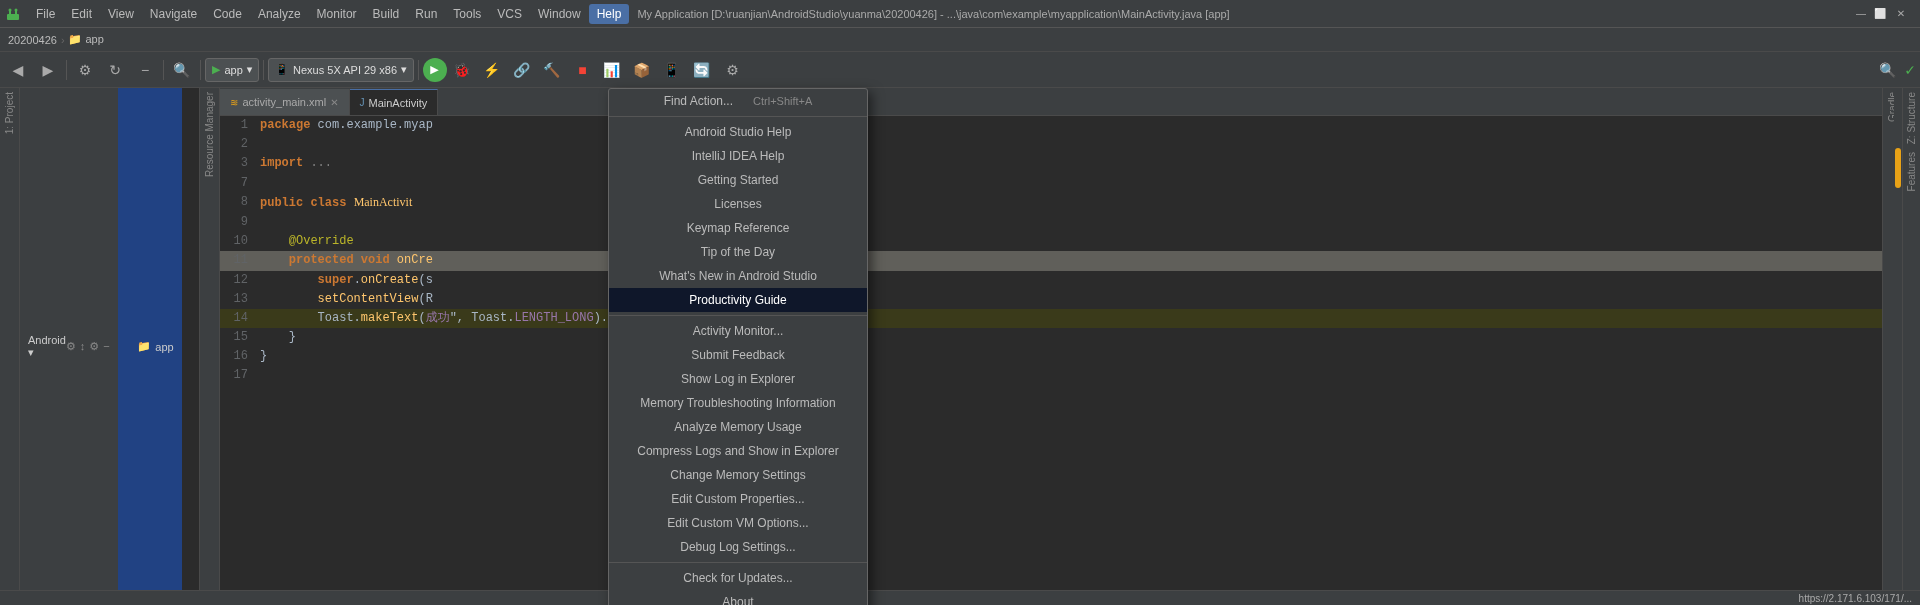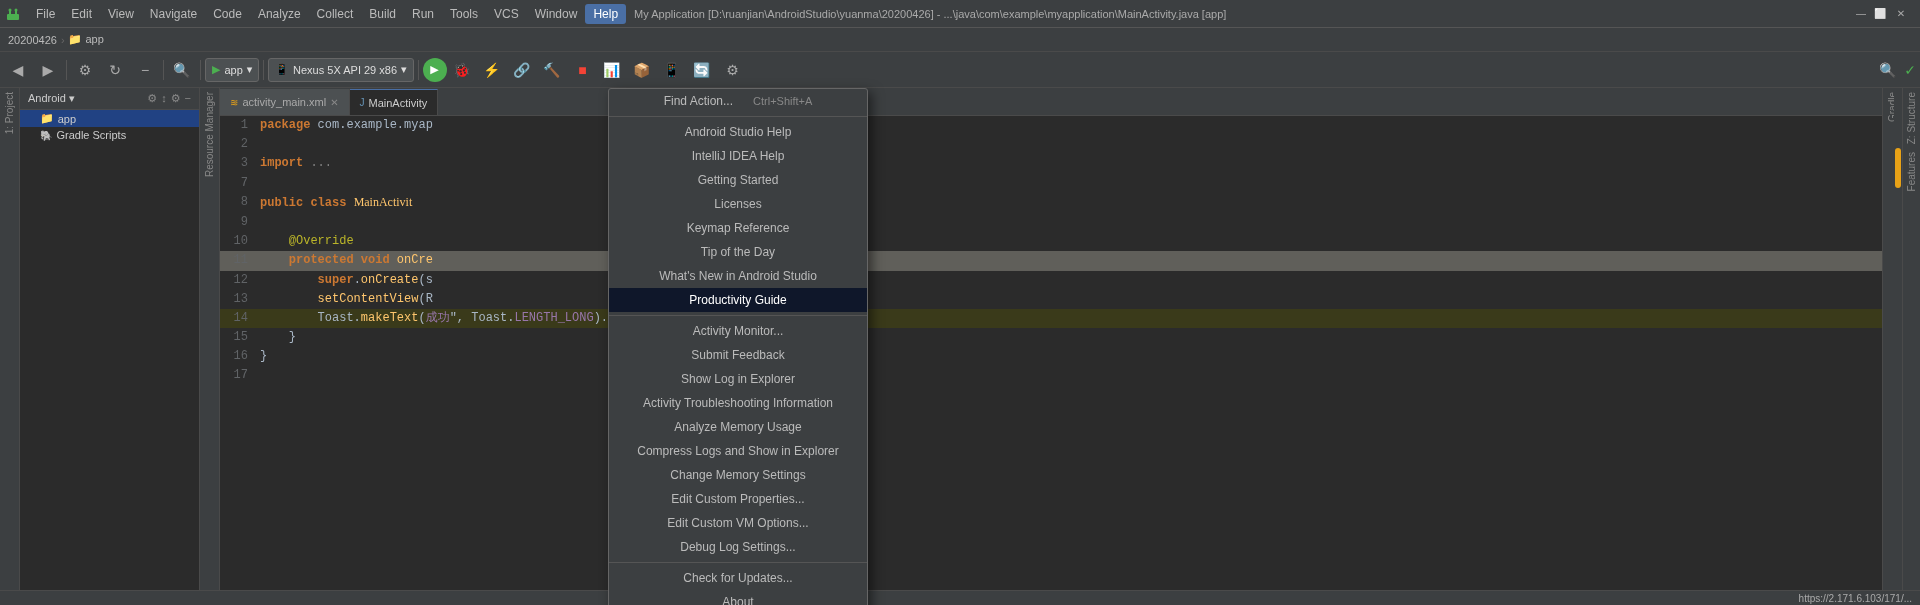--- a/index.html
+++ b/index.html
@@ -135,21 +135,21 @@
       height: calc(605px - 28px - 24px - 36px);
       position: relative;
     }
 
     
     .project-panel {
       width: 180px;
       background: #2b2b2b;
       border-right: 1px solid #4a4a4a;
       display: flex;
-      flex-direction: column;
+      flex-direction: row;
     }
     .panel-header {
       display: flex;
       align-items: center;
       justify-content: space-between;
       padding: 4px 8px;
       background: #3c3f41;
       border-bottom: 1px solid #4a4a4a;
       font-size: 11px;
       color: #ccc;
@@ -322,21 +322,21 @@
       <circle cx="5" cy="4" r="1.5" fill="#4caf50"></circle>
       <circle cx="11" cy="4" r="1.5" fill="#4caf50"></circle>
     </svg>
   </div>
   <div class="menu-item">File</div>
   <div class="menu-item">Edit</div>
   <div class="menu-item">View</div>
   <div class="menu-item">Navigate</div>
   <div class="menu-item">Code</div>
   <div class="menu-item">Analyze</div>
-  <div class="menu-item">Collect</div>
+  <div class="menu-item">Monitor</div>
   <div class="menu-item">Build</div>
   <div class="menu-item">Run</div>
   <div class="menu-item">Tools</div>
   <div class="menu-item">VCS</div>
   <div class="menu-item">Window</div>
   <div class="menu-item active">Help</div>
   <div class="menu-title-bar">
     <span>My Application [D:\ruanjian\AndroidStudio\yuanma\20200426] - ...\java\com\example\myapplication\MainActivity.java [app]</span>
     <div class="window-controls">
       <div class="win-btn">—</div>
@@ -546,21 +546,21 @@
   <div class="dropdown-item">
     <span>Activity Monitor...</span>
   </div>
   <div class="dropdown-item">
     <span>Submit Feedback</span>
   </div>
   <div class="dropdown-item">
     <span>Show Log in Explorer</span>
   </div>
   <div class="dropdown-item">
-    <span>Activity Troubleshooting Information</span>
+    <span>Memory Troubleshooting Information</span>
   </div>
   <div class="dropdown-item">
     <span>Analyze Memory Usage</span>
   </div>
   <div class="dropdown-item">
     <span>Compress Logs and Show in Explorer</span>
   </div>
   <div class="dropdown-item">
     <span>Change Memory Settings</span>
   </div>

